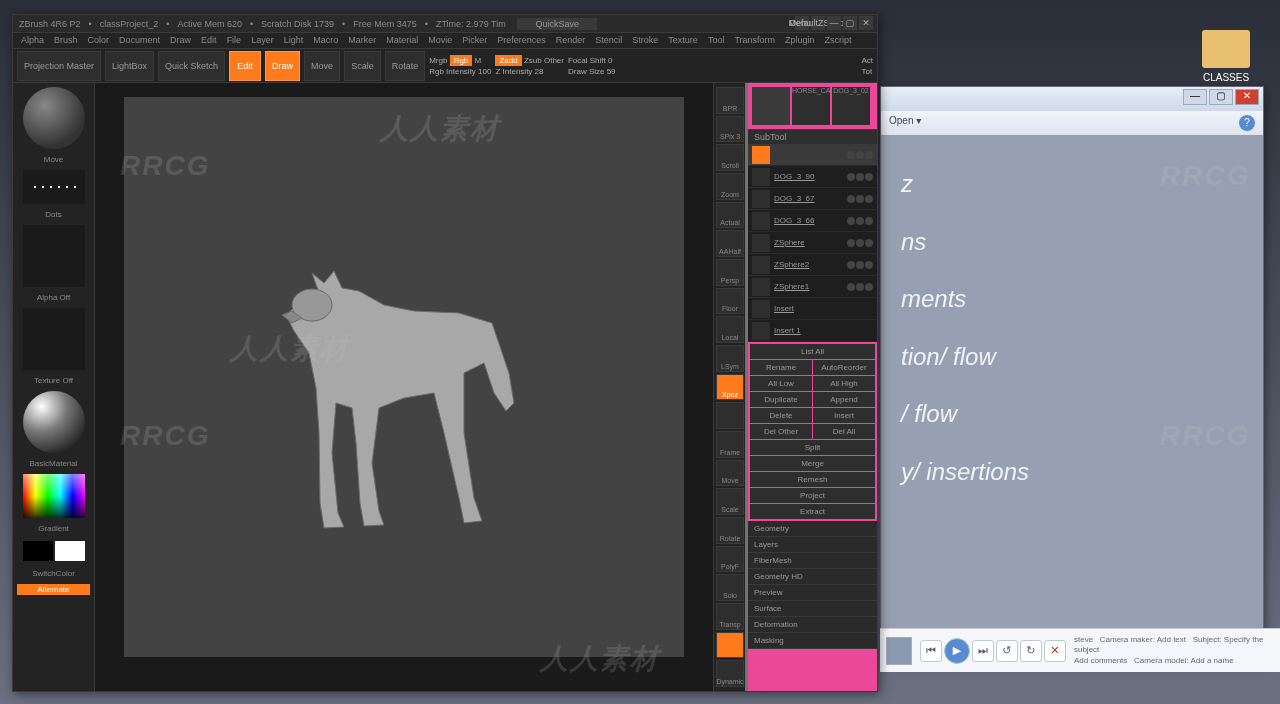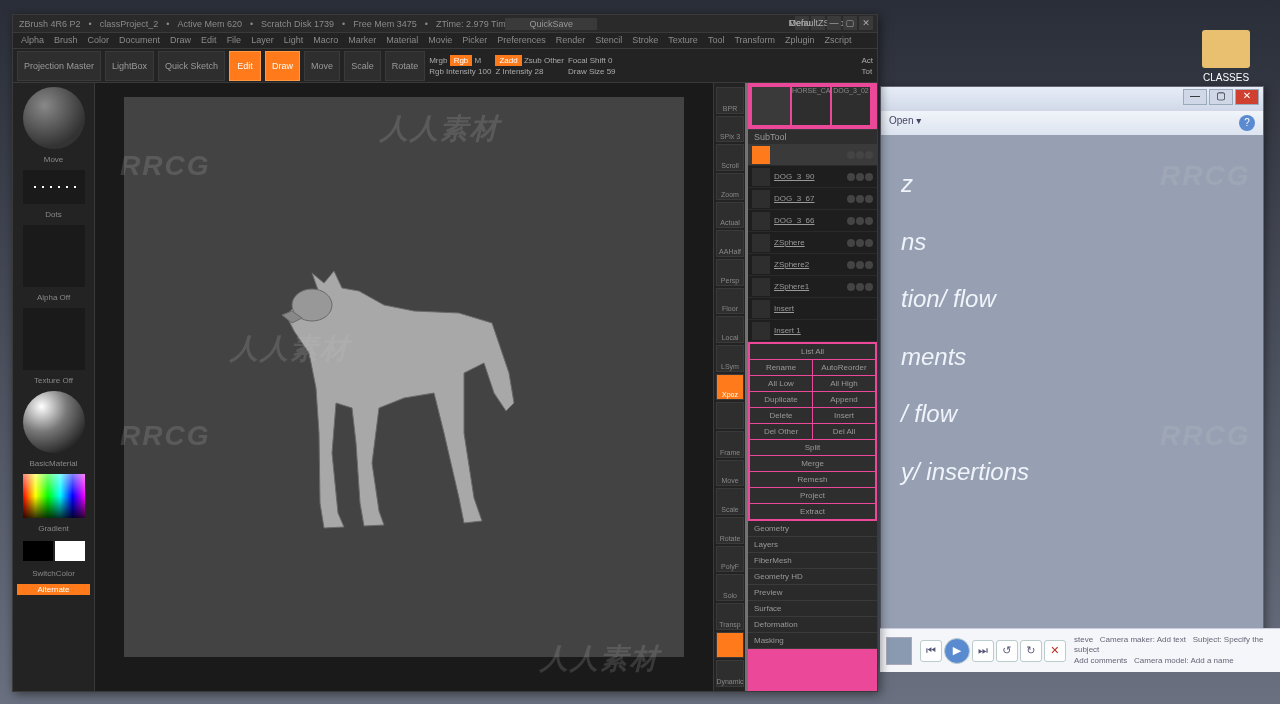--- a/index.html
+++ b/index.html
@@ -12,21 +12,21 @@
 
   
   .zbrush-window {
     position: absolute; left: 12px; top: 14px; width: 866px; height: 678px;
     background: #1e1e1e; border: 1px solid #3a3a3a; display: flex; flex-direction: column;
     box-shadow: 2px 2px 10px rgba(0,0,0,0.5);
   }
   .zb-title { height: 18px; background: #2a2a2a; color: #8a8a8a; font-size: 9px; padding: 2px 6px; display: flex; align-items: center; gap: 8px; border-bottom: 1px solid #3a3a3a; position: relative; }
   .zb-title .right-btns { position: absolute; right: 4px; top: 1px; display: flex; gap: 2px; }
   .zb-title .right-btns span { width: 14px; height: 14px; background: #3a3a3a; color: #aaa; font-size: 9px; display: flex; align-items: center; justify-content: center; }
-  .zb-title .qsave { position: absolute; right: 280px; background: #3a3a3a; padding: 1px 24px; color: #999; font-size: 9px; }
+  .zb-title .qsave { position: absolute; right: 280px; background: #3a3a3a; padding: 1px 18px; color: #999; font-size: 9px; }
 
   .zb-menu { height: 16px; background: #232323; display: flex; gap: 10px; padding: 2px 8px; color: #8a8a8a; font-size: 9px; border-bottom: 1px solid #3a3a3a; }
   .zb-menu span { cursor: pointer; }
 
   .zb-toolbar { height: 34px; background: #232323; display: flex; align-items: center; gap: 4px; padding: 2px 4px; color: #aaa; font-size: 9px; border-bottom: 1px solid #3a3a3a; }
   .tb-btn { background: #2e2e2e; padding: 14px 6px; border: 1px solid #3a3a3a; font-size: 9px; color: #999; text-align: center; min-width: 32px; height: 28px; display: flex; flex-direction: column; justify-content: center; }
   .tb-btn.orange { background: #ff7a1a; color: #fff; border-color: #ff9944; }
   .tb-slider { display: flex; flex-direction: column; gap: 2px; font-size: 8px; }
   .tb-val { background: #ff7a1a; padding: 1px 4px; color: #fff; font-size: 8px; }
 
@@ -140,22 +140,22 @@
     <span>▢</span>
     <span class="close">✕</span>
   </div>
   <div class="notes-toolbar">
     <span>Open ▾</span>
     <span class="help">?</span>
   </div>
   <div class="notes-body">
     <div>z</div>
     <div>ns</div>
+    <div>ments</div>
     <div>tion/ flow</div>
-    <div>ments</div>
     <div>/ flow</div>
     <div>y/ insertions</div>
   </div>
 </div>
 
 <div class="photo-bar">
   <div class="pb-thumb"></div>
   <div class="pb-ctrl">
     <span>⏮</span>
     <span class="play">▶</span>

